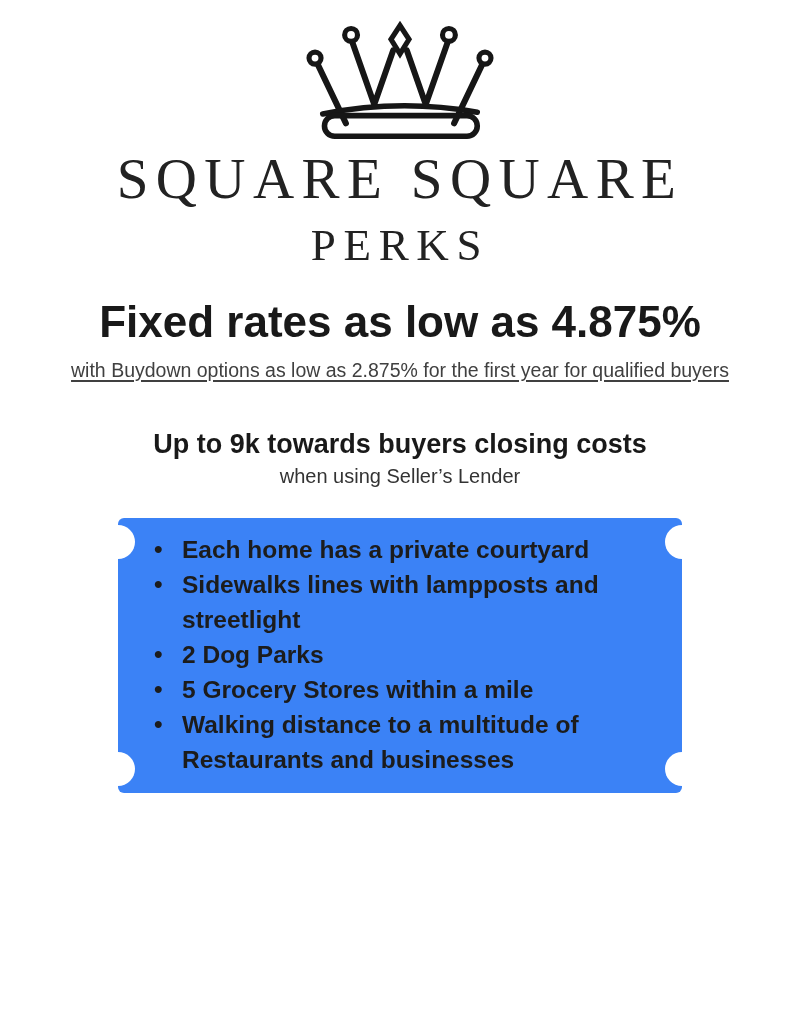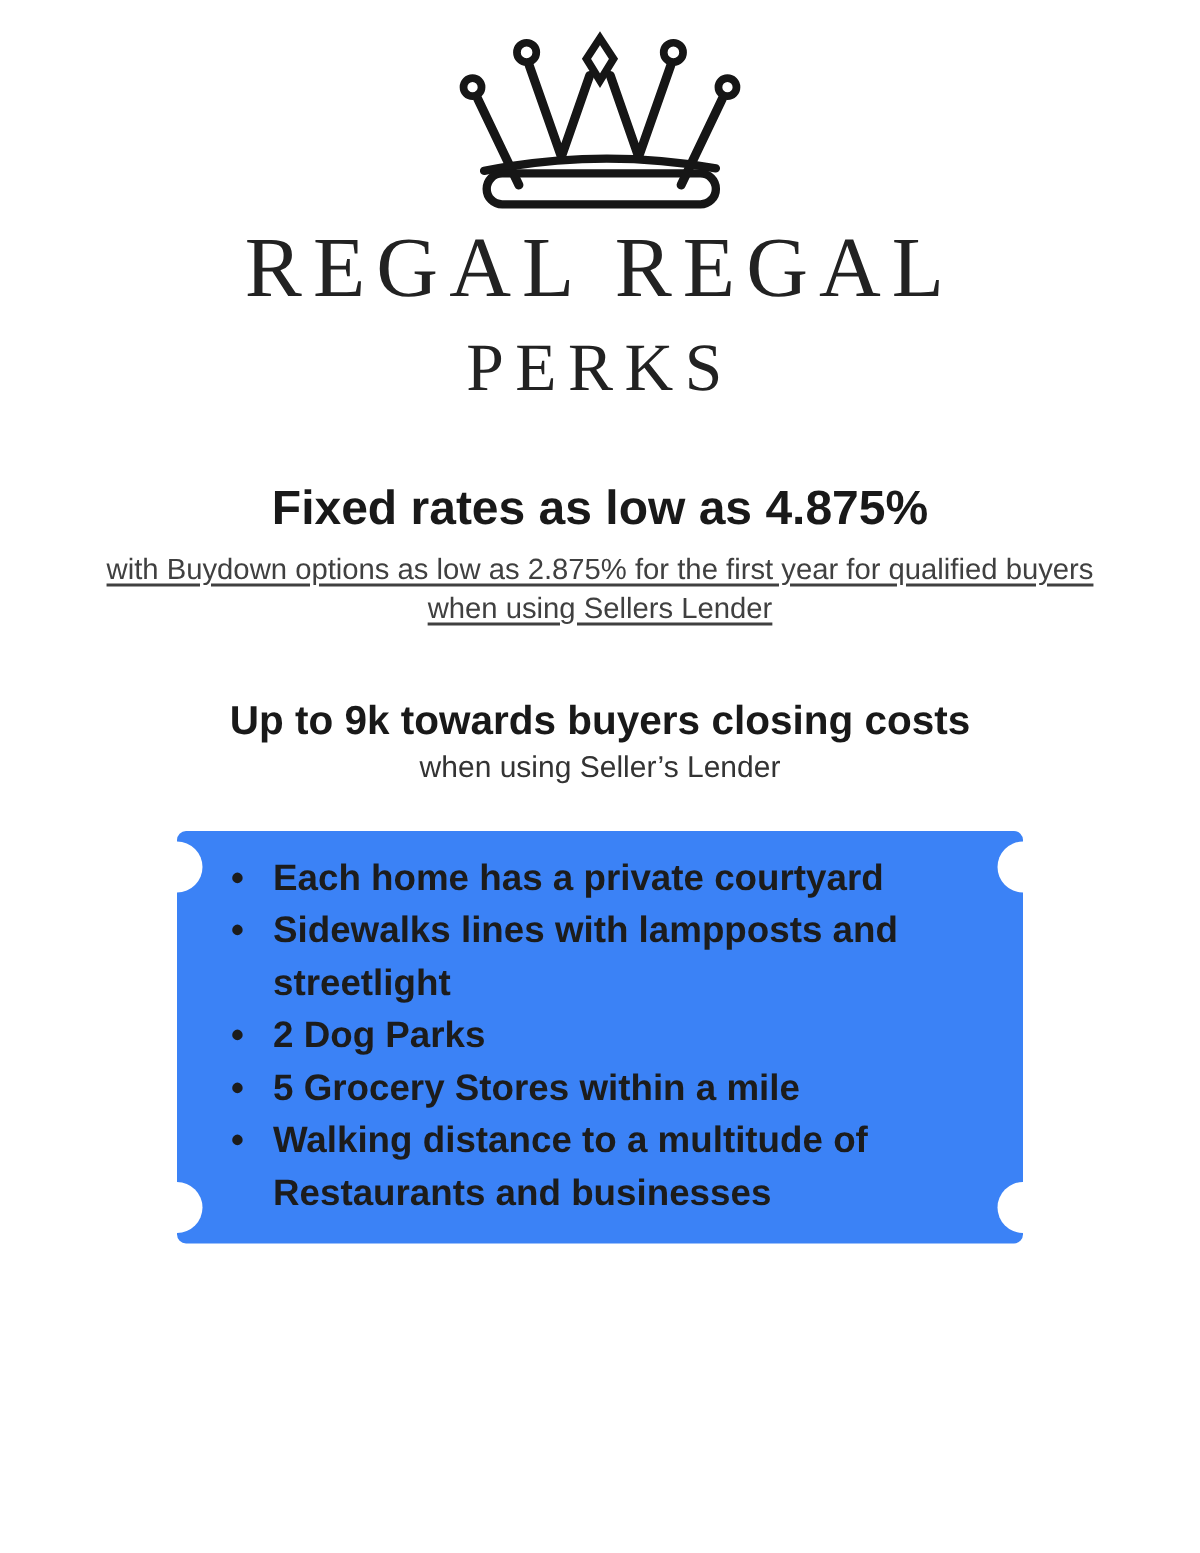--- a/index.html
+++ b/index.html
@@ -34,22 +34,22 @@
     font-family: "Liberation Serif", serif;
     font-weight: 400;
     font-size: 45px;
     letter-spacing: 0.17em;
     color: #222222;
     text-align: center;
   }
 
   
   .rates-headline {
-    margin: 49px 0 0 0;
-    font-size: 32px;
+    margin: 26px 0 0 0;
+    font-size: 44px;
     font-weight: 700;
     color: #191919;
     text-align: center;
   }
   .rates-detail {
     margin: 10px 0 0 0;
     width: 690px;
     text-align: center;
     font-size: 19.5px;
     line-height: 26px;
@@ -137,27 +137,26 @@
     </g>
     <g stroke="#161616" stroke-width="6" fill="#ffffff">
       <circle cx="21" cy="49" r="7"></circle>
       <circle cx="63" cy="22" r="7.5"></circle>
       <path d="M120 11 L130.5 27 L120 44 L109.5 27 Z"></path>
       <circle cx="177" cy="22" r="7.5"></circle>
       <circle cx="219" cy="49" r="7"></circle>
     </g>
   </svg>
 
-  <h1 class="brand-title">REGAL REGAL</h1>
+  <h1 class="brand-title">SQUARE SQUARE</h1>
   <h2 class="brand-subtitle">PERKS</h2>
 
   <div class="rates-headline">Fixed rates as low as 4.875%</div>
   <div class="rates-detail">
     <span>with Buydown options as low as 2.875% for the first year for qualified buyers</span>
-    <span>when using Sellers Lender</span>
   </div>
 
   <div class="closing-headline">Up to 9k towards buyers closing costs</div>
   <div class="closing-subline">when using Seller’s Lender</div>
 
   <div class="perks-box" style="background-color: #3b82f6;">
     <div class="notch tl"></div>
     <div class="notch tr"></div>
     <div class="notch bl"></div>
     <div class="notch br"></div>

